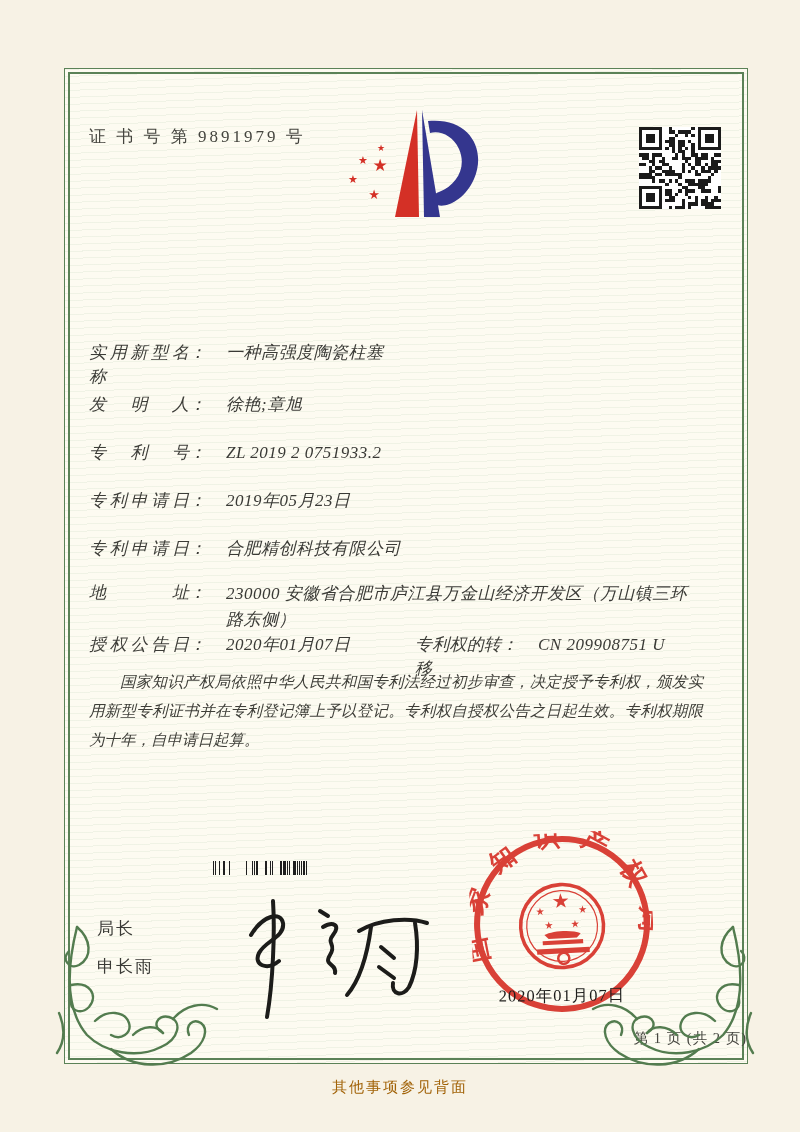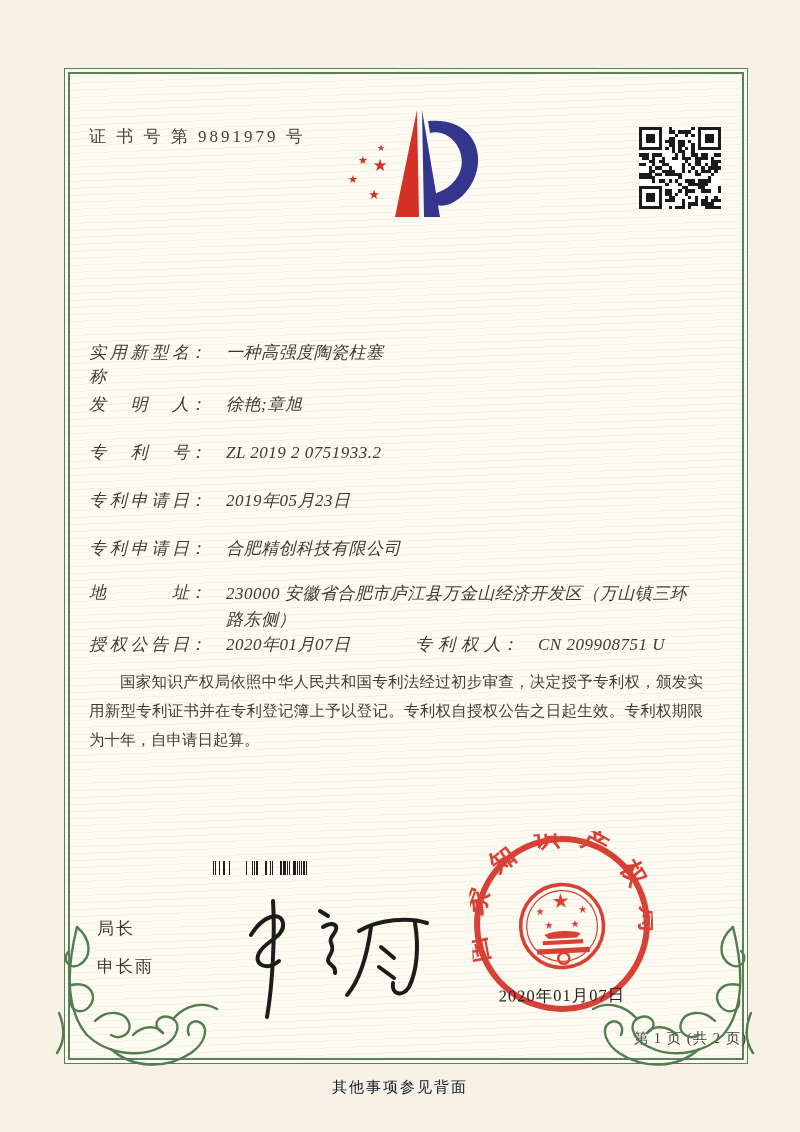--- a/index.html
+++ b/index.html
@@ -32,42 +32,42 @@
     font-size:40px;font-weight:600;letter-spacing:7px;color:#2e2e2a;
   }
   .field{position:absolute;left:24px;display:flex;font-size:17px;line-height:24px;font-style:italic;}
   .flabel{width:100px;text-align:justify;text-align-last:justify;color:#3d3d38;}
   .fcolon{width:17px;}
   .fvalue{margin-left:20px;letter-spacing:.5px;}
   .fvalue.addr{width:462px;line-height:26px;}
   .grant2{position:absolute;left:326px;top:0;display:flex;}
   .grant2 .flabel{width:86px;}
   .paras{position:absolute;left:24px;top:598px;width:614px;font-size:15.5px;line-height:29px;
-    text-align:justify;color:#3e3e38;}
+    text-align:justify;color:#3e3e38;font-style:italic;}
   .paras p{margin:0;text-indent:2em;}
   .barcode{position:absolute;left:148px;top:792px;width:98px;height:14px;}
   .barcode svg{width:100%;height:100%;display:block;}
   .officer-title{position:absolute;left:32px;top:848px;font-size:17px;letter-spacing:2px;}
   .officer-name{position:absolute;left:32px;top:886px;font-size:17px;letter-spacing:2px;}
   .signature{position:absolute;left:158px;top:818px;width:230px;height:150px;}
   .signature svg{width:100%;height:100%;}
   .seal{position:absolute;left:406px;top:764px;width:182px;height:182px;transform:rotate(-3deg);}
   .seal svg{width:100%;height:100%;opacity:.88;}
   .seal-date{
     position:absolute;left:406px;top:916px;width:182px;text-align:center;
     font-size:16.5px;color:#1e1e1c;letter-spacing:1px;transform:rotate(-.5deg);
   }
   .page-info{position:absolute;left:0;right:0;top:960px;text-align:right;font-size:14.5px;
     letter-spacing:1px;color:#45453f;}
   .flourish{position:absolute;width:190px;height:150px;bottom:-10px;}
   .flourish.fl-left{left:-16px;}
   .flourish.fl-right{right:-14px;transform:scaleX(-1);}
   .flourish svg{width:100%;height:100%;}
   .back-note{position:absolute;left:0;right:0;top:1078px;text-align:center;font-size:15px;
-    letter-spacing:2px;color:#0f172a;}
+    letter-spacing:2px;color:#a16207;}
 </style>
 </head>
 <body>
 
 <div class="page">
 
   <div class="cert">
     <div class="cert-inner"></div>
 
     <div class="certno">证 书 号 第 9891979 号</div>
@@ -328,21 +328,21 @@
     <div class="field" style="top:512px">
       <span class="flabel">地址</span>
         <span class="fcolon">：</span>
         <span class="fvalue addr">230000 安徽省合肥市庐江县万金山经济开发区（万山镇三环路东侧）</span>
     </div>
     <div class="field" style="top:564px;width:634px">
       <span class="flabel">授权公告日</span>
         <span class="fcolon">：</span>
         <span class="fvalue">2020年01月07日</span>
       <span class="grant2">
-        <span class="flabel">专利权人</span>
+        <span class="flabel">专利权的转移</span>
           <span class="fcolon">：</span>
           <span class="fvalue">CN 209908751 U</span>
       </span>
     </div>
 
     <div class="paras">
       <p>国家知识产权局依照中华人民共和国专利法经过初步审查，决定授予专利权，颁发实用新型专利证书并在专利登记簿上予以登记。专利权自授权公告之日起生效。专利权期限为十年，自申请日起算。</p>
     </div>
 
     <div class="barcode">

